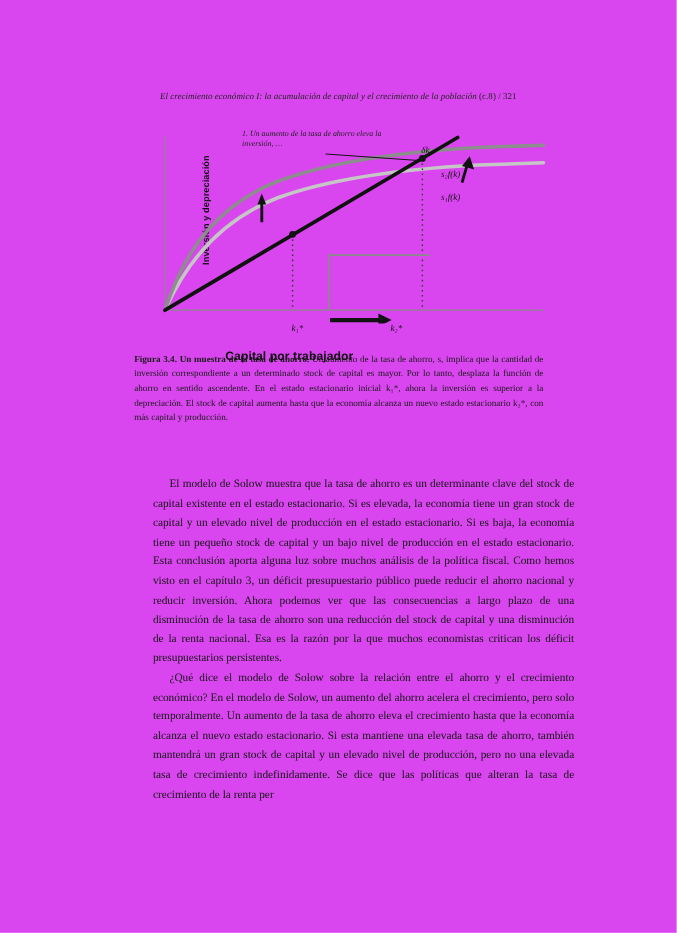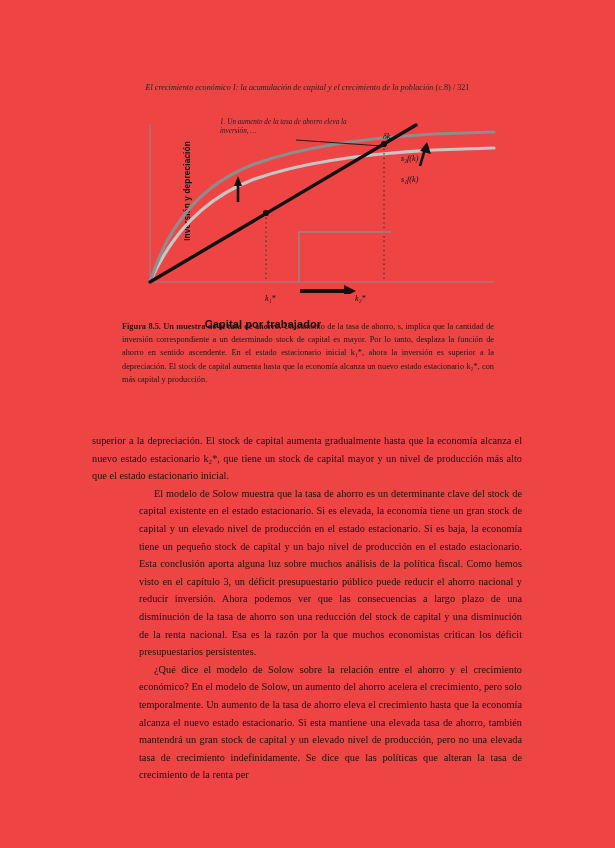--- a/index.html
+++ b/index.html
@@ -11,21 +11,21 @@
     width: 615px;
     height: 848px;
     position: relative;
     font-family: "Liberation Serif", serif;
     color: #1a1a1a;
     overflow: hidden;
   }
   .page {
     position: absolute;
     inset: 0;
-    background: #ef4444;
+    background: #d946ef;
   }
 
   
   .running-head {
     position: absolute;
     left: 0;
     right: 0;
     top: 82px;
     text-align: center;
     font-size: 8.1px;
@@ -222,24 +222,23 @@
 
     <div class="tick-label tick-k1">k₁*</div>
     <div class="tick-label tick-k2">k₂*</div>
 
     <div class="annot annot-1">1. Un aumento de la tasa de ahorro eleva la inversión, …</div>
 
     <div class="axis-xlabel">Capital por trabajador</div>
   </div>
 
   <div class="caption">
-    <b>Figura 8.5.</b>
+    <b>Figura 3.4.</b>
     <b>Un muestra de la tasa de ahorro.</b>
     <span>Un aumento de la tasa de ahorro, s, implica que la cantidad de inversión correspondiente a un determinado stock de capital es mayor. Por lo tanto, desplaza la función de ahorro en sentido ascendente. En el estado estacionario inicial k₁*, ahora la inversión es superior a la depreciación. El stock de capital aumenta hasta que la economía alcanza un nuevo estado estacionario k₂*, con más capital y producción.</span>
   </div>
 
   <div class="body-text">
-    <p>superior a la depreciación. El stock de capital aumenta gradualmente hasta que la economía alcanza el nuevo estado estacionario k₂*, que tiene un stock de capital mayor y un nivel de producción más alto que el estado estacionario inicial.</p>
     <p class="indent">El modelo de Solow muestra que la tasa de ahorro es un determinante clave del stock de capital existente en el estado estacionario. Si es elevada, la economía tiene un gran stock de capital y un elevado nivel de producción en el estado estacionario. Si es baja, la economía tiene un pequeño stock de capital y un bajo nivel de producción en el estado estacionario. Esta conclusión aporta alguna luz sobre muchos análisis de la política fiscal. Como hemos visto en el capítulo 3, un déficit presupuestario público puede reducir el ahorro nacional y reducir inversión. Ahora podemos ver que las consecuencias a largo plazo de una disminución de la tasa de ahorro son una reducción del stock de capital y una disminución de la renta nacional. Esa es la razón por la que muchos economistas critican los déficit presupuestarios persistentes.</p>
     <p class="indent">¿Qué dice el modelo de Solow sobre la relación entre el ahorro y el crecimiento económico? En el modelo de Solow, un aumento del ahorro acelera el crecimiento, pero solo temporalmente. Un aumento de la tasa de ahorro eleva el crecimiento hasta que la economía alcanza el nuevo estado estacionario. Si esta mantiene una elevada tasa de ahorro, también mantendrá un gran stock de capital y un elevado nivel de producción, pero no una elevada tasa de crecimiento indefinidamente. Se dice que las políticas que alteran la tasa de crecimiento de la renta per</p>
   </div>
 
 </div>
 
 </body></html>

